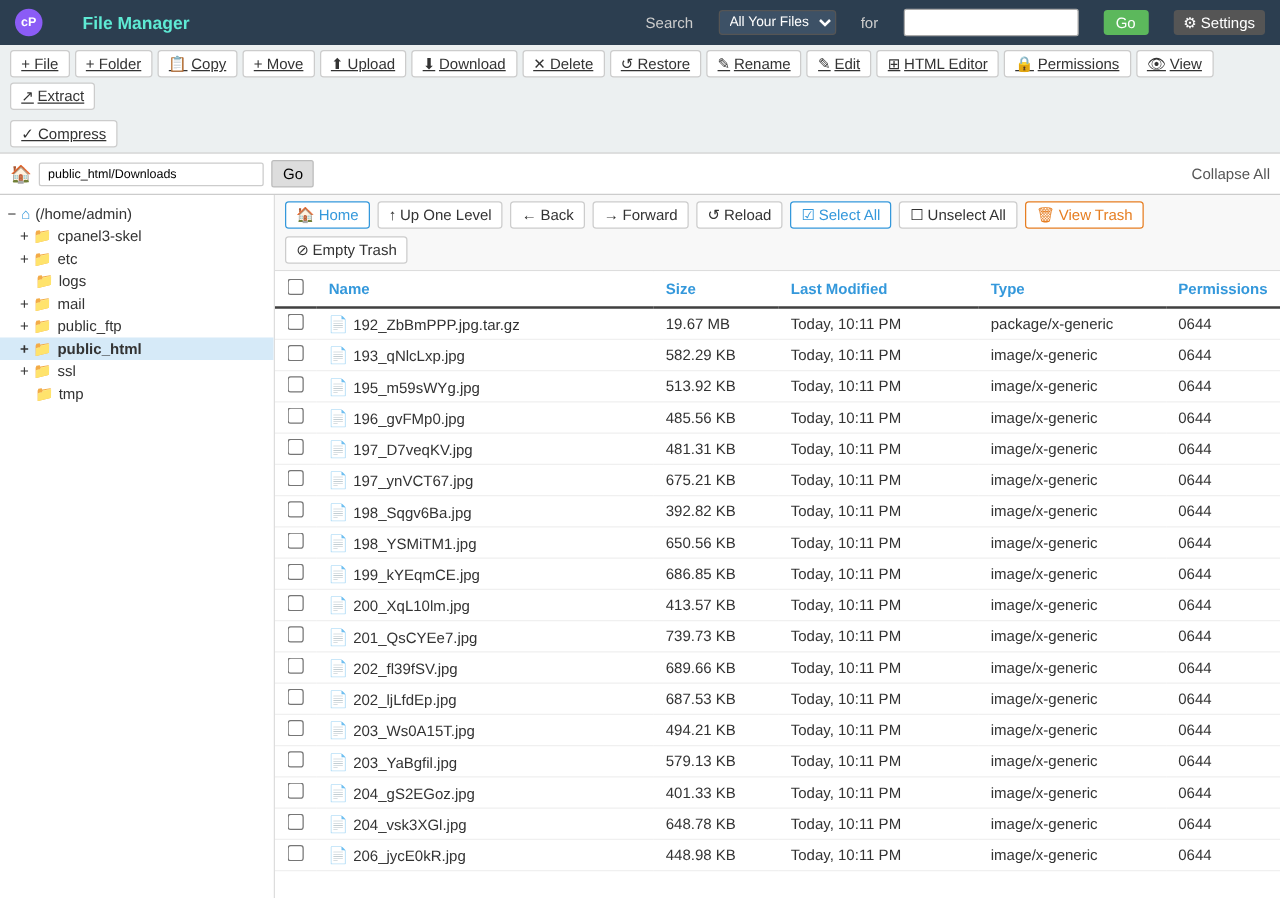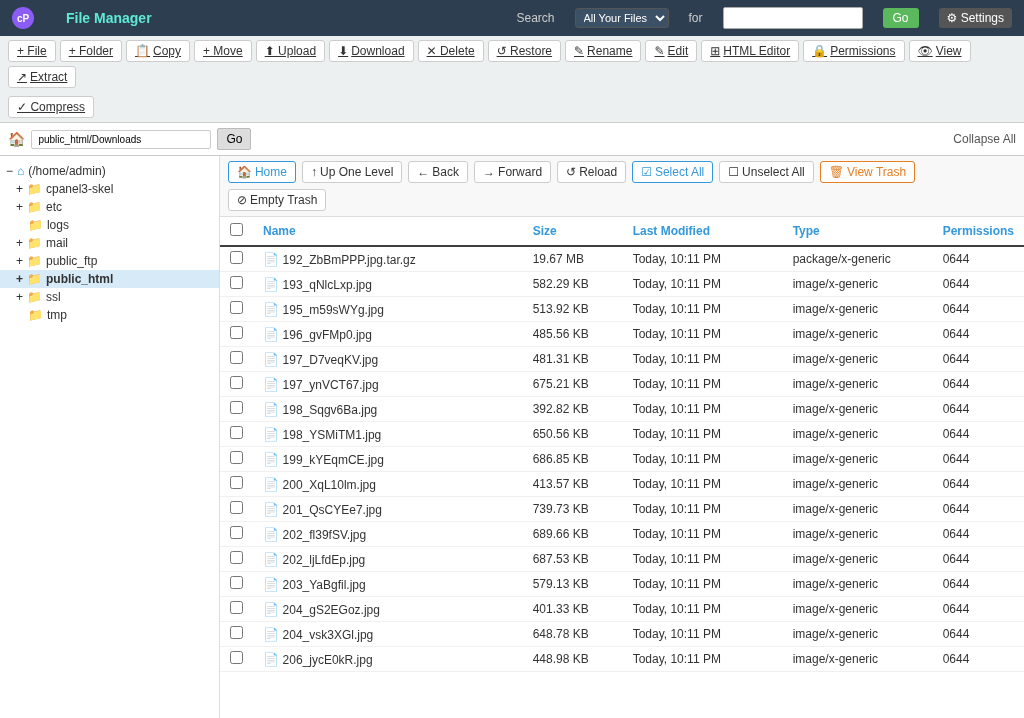--- a/index.html
+++ b/index.html
@@ -465,20 +465,33 @@
     <td class="col-modified">Today, 10:11 PM</td>
     <td class="col-type">image/x-generic</td>
     <td class="col-perms">0644</td>
   </tr>
           <tr>
     <td class="checkbox-col">
       <input type="checkbox" style="">
     </td>
     <td class="col-name">
       <span class="file-icon">📄</span>
+      <span> 203_Ws0A15T.jpg</span>
+    </td>
+    <td class="col-size">494.21 KB</td>
+    <td class="col-modified">Today, 10:11 PM</td>
+    <td class="col-type">image/x-generic</td>
+    <td class="col-perms">0644</td>
+  </tr>
+          <tr>
+    <td class="checkbox-col">
+      <input type="checkbox" style="">
+    </td>
+    <td class="col-name">
+      <span class="file-icon">📄</span>
       <span> 203_YaBgfil.jpg</span>
     </td>
     <td class="col-size">579.13 KB</td>
     <td class="col-modified">Today, 10:11 PM</td>
     <td class="col-type">image/x-generic</td>
     <td class="col-perms">0644</td>
   </tr>
           <tr>
     <td class="checkbox-col">
       <input type="checkbox" style="">

